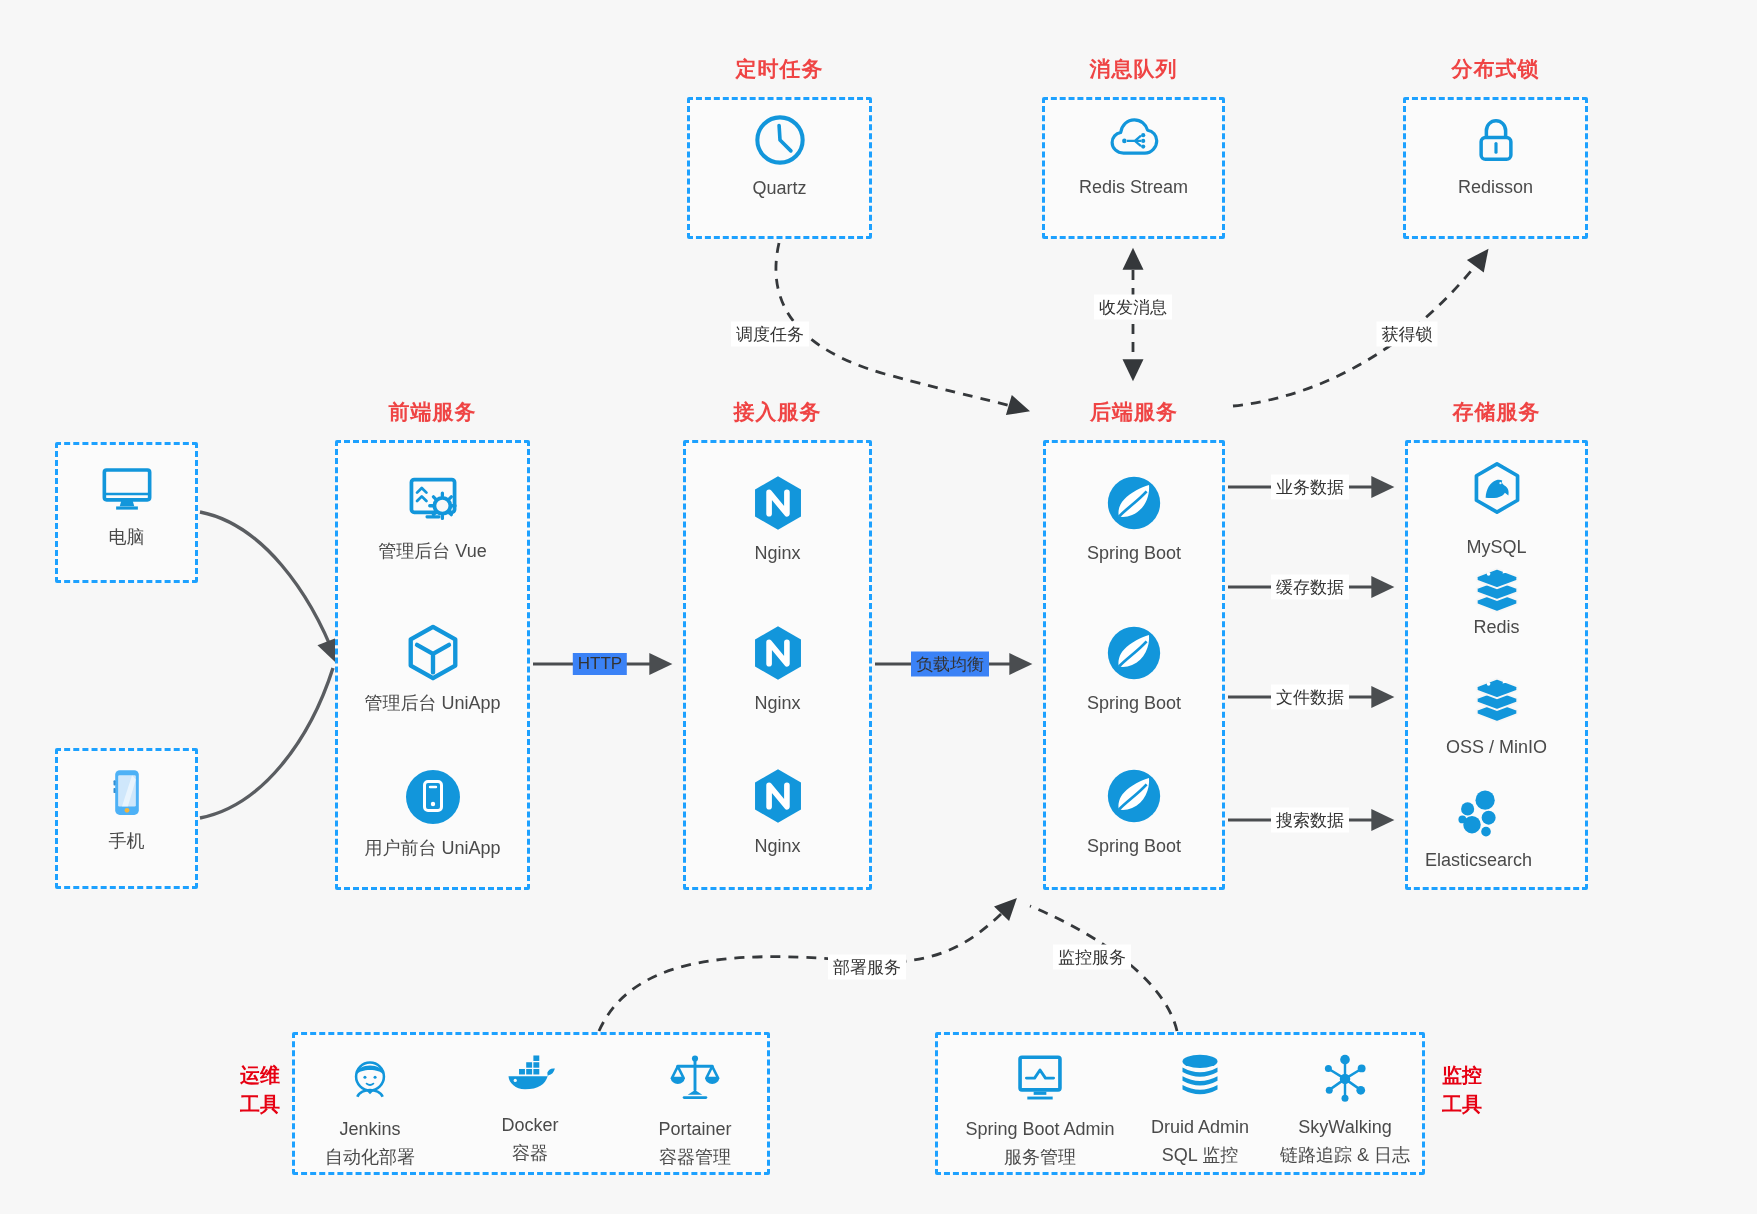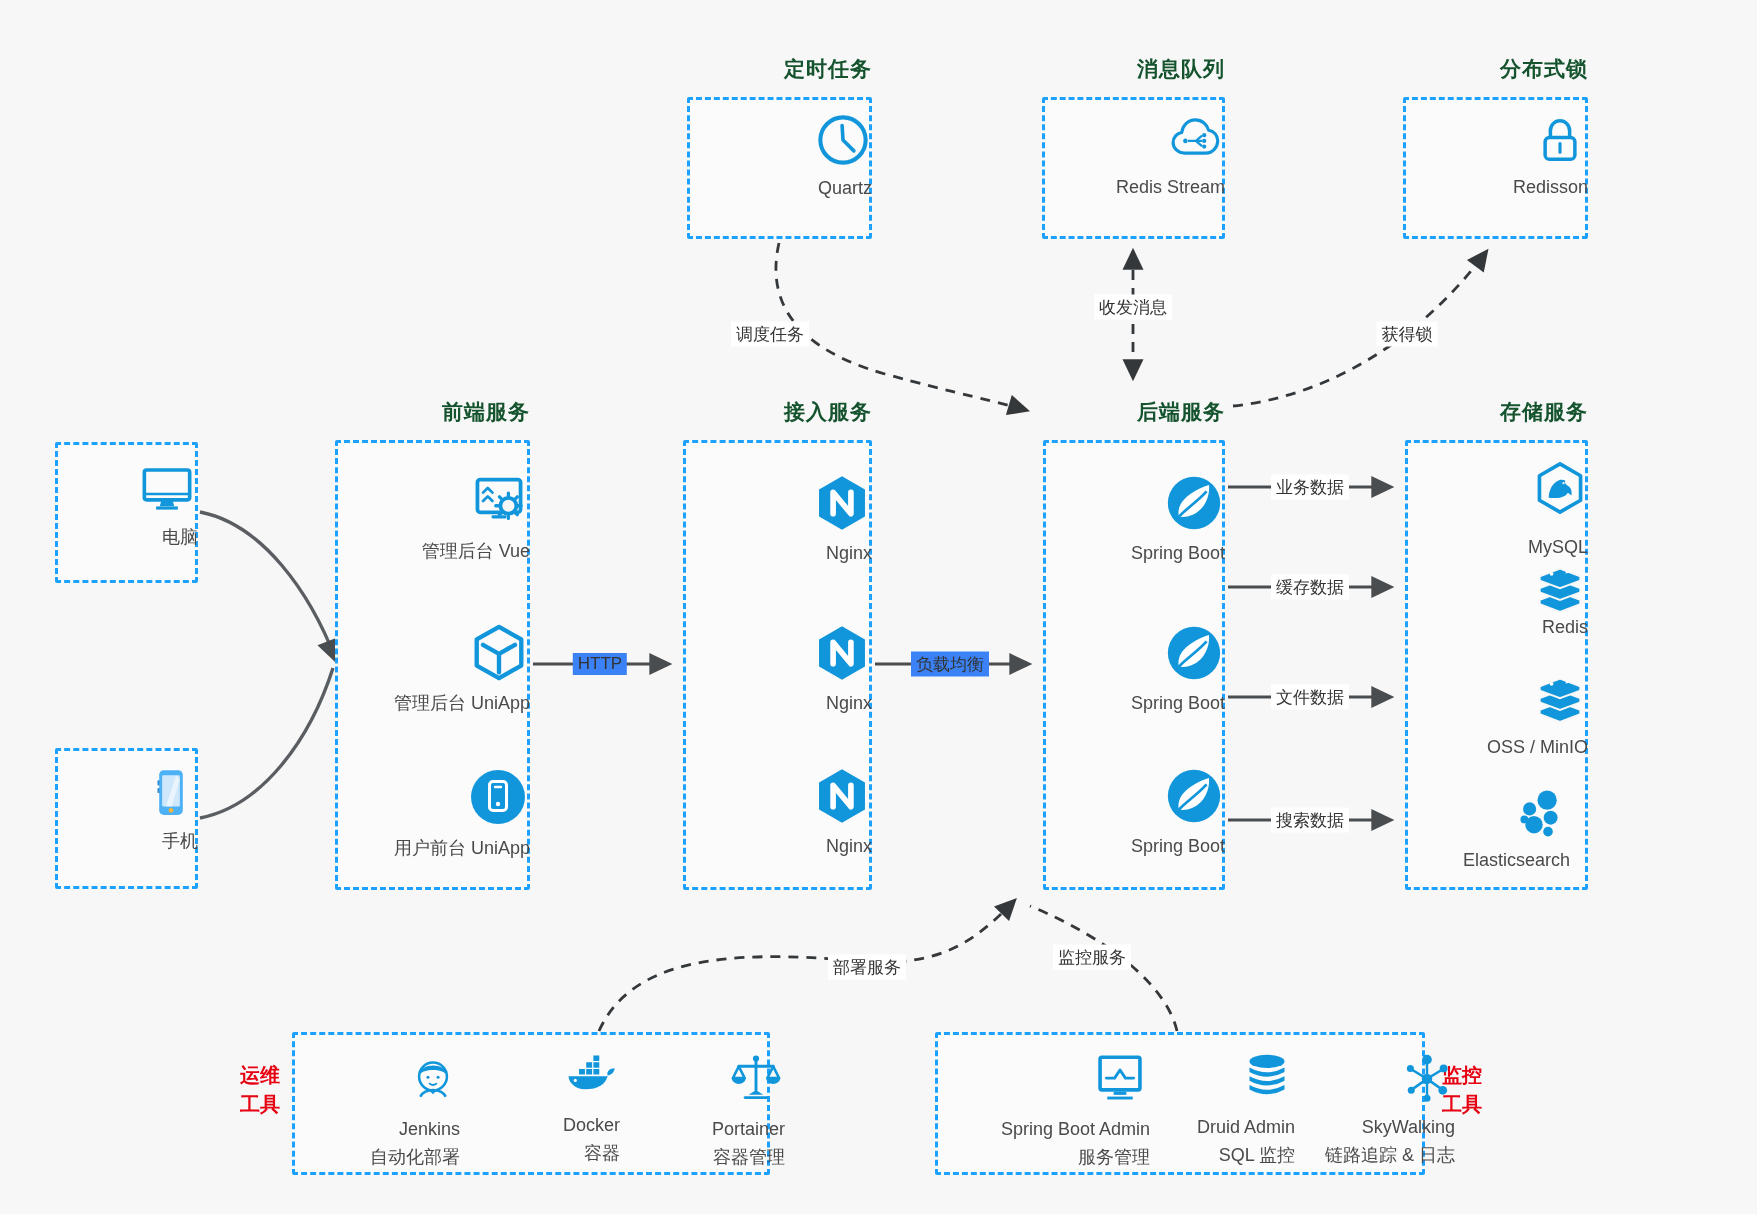--- a/index.html
+++ b/index.html
@@ -15,29 +15,29 @@
   }
   .note .fold {
     position:absolute; top:0; right:0; width:0; height:0;
     border-top:16px solid #f7f7f7; border-left:16px solid #cfc98f;
   }
   .dash-box {
     position:absolute; border:3px dashed #1da1ff; border-radius:2px;
     background:#fbfbfb; box-sizing:border-box; z-index:2;
   }
   .sec-title {
-    position:absolute; color:#14532d; font-weight:bold; font-size:21px;
-    text-align:right; letter-spacing:1px; z-index:3; white-space:nowrap;
+    position:absolute; color:#ef4444; font-weight:bold; font-size:21px;
+    text-align:center; letter-spacing:1px; z-index:3; white-space:nowrap;
   }
   .side-title {
     position:absolute; color:#e60012; font-weight:bold; font-size:20px;
     text-align:center; line-height:1.45; z-index:3;
   }
   .item {
-    position:absolute; display:flex; flex-direction:column; align-items:flex-end;
+    position:absolute; display:flex; flex-direction:column; align-items:center;
     gap:8px; z-index:3;
   }
   .b-item { gap:5px; }
   .b-item svg { margin-bottom:5px; }
   .item-label {
     font-size:18px; color:#4a4a4a; white-space:nowrap; text-align:center; line-height:1.3;
   }
   .edge-label {
     position:absolute; transform:translate(-50%,-50%); font-size:17px; color:#333;
     background:#ffffff; padding:1px 5px; white-space:nowrap; z-index:4;

